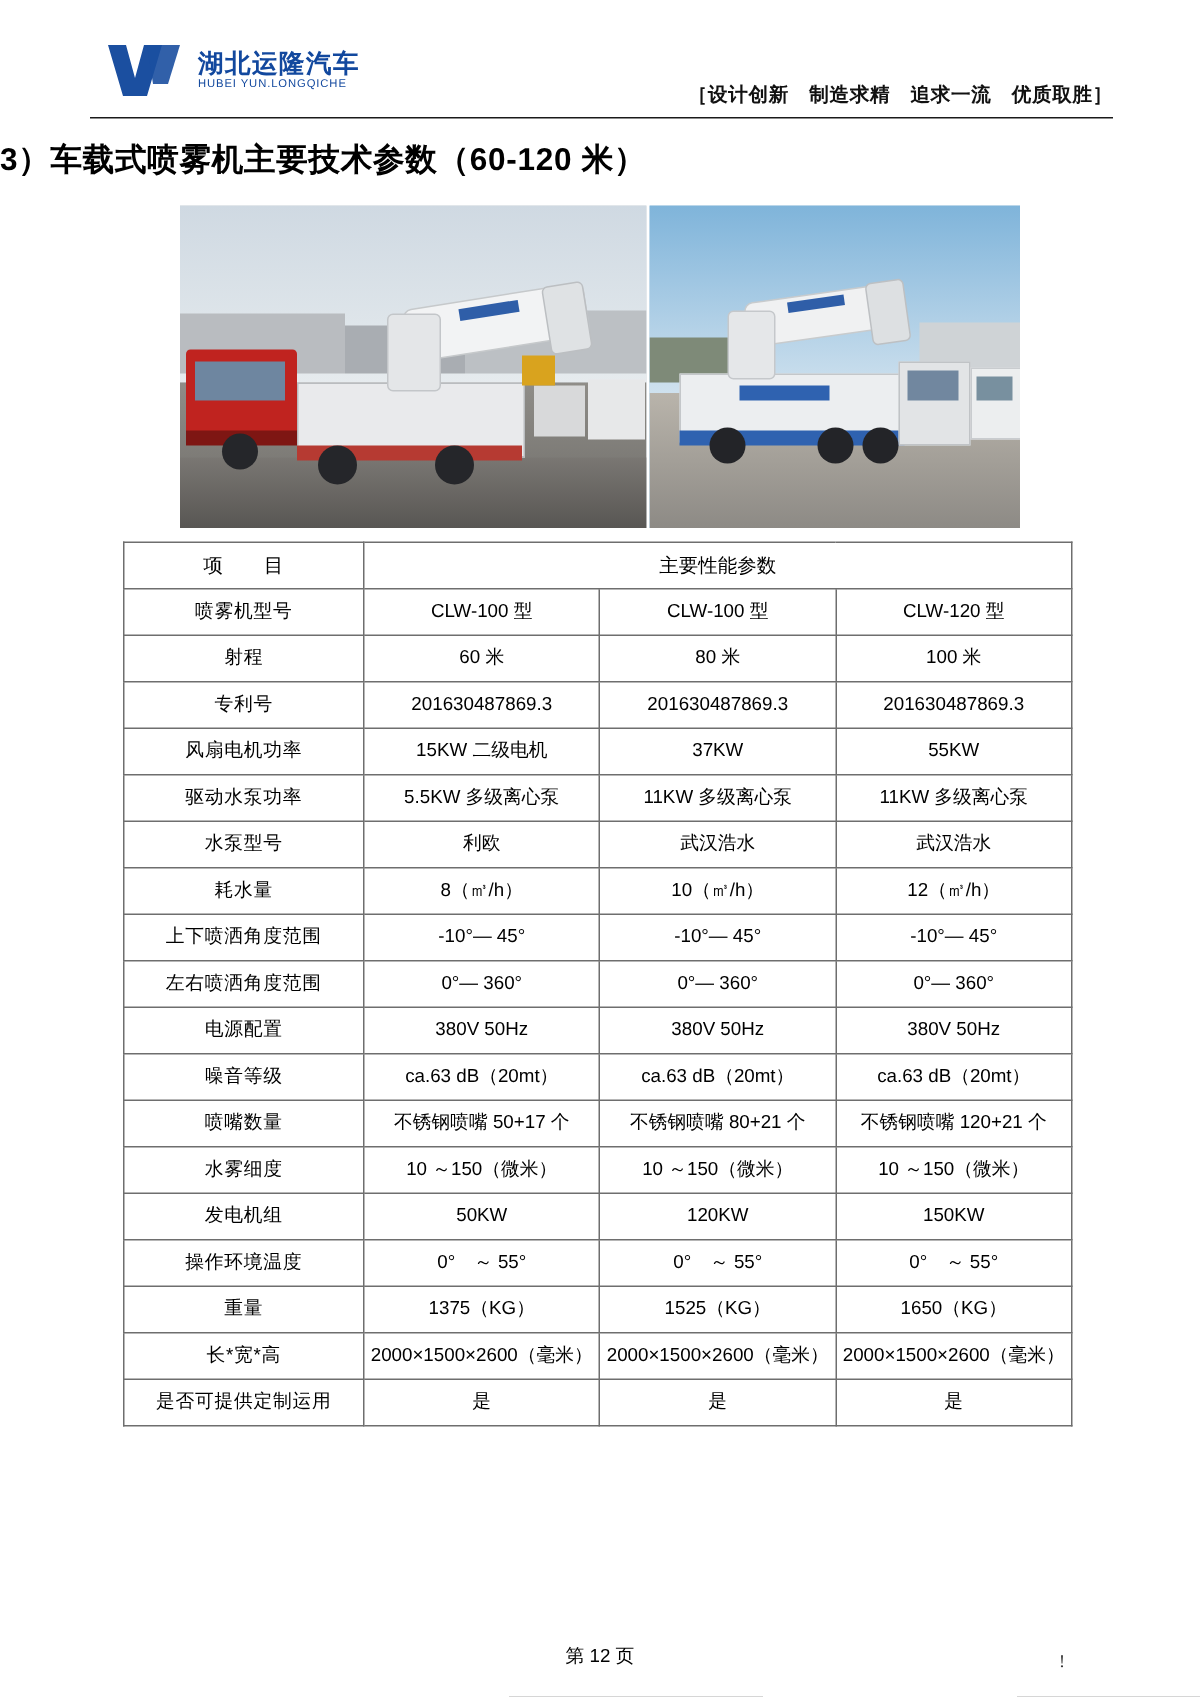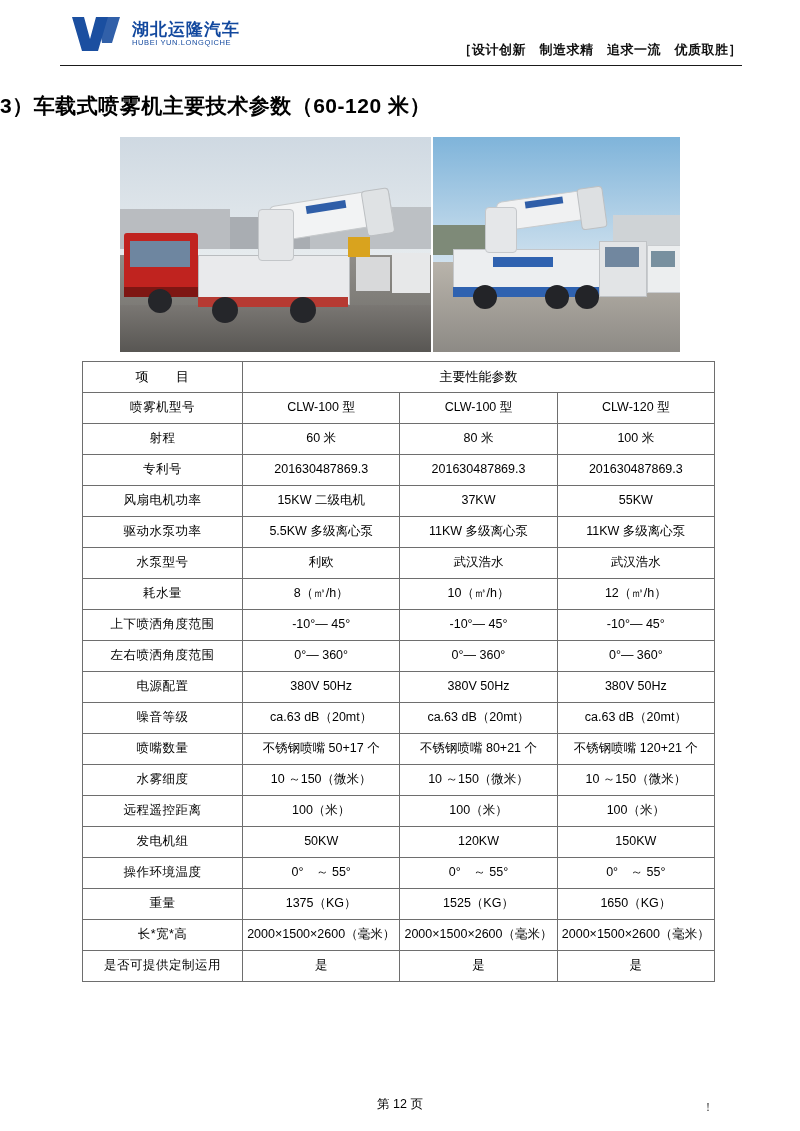--- a/index.html
+++ b/index.html
@@ -15,21 +15,21 @@
     margin: 0 auto;
     font-family: "Liberation Serif", serif;
     color: #000;
     box-sizing: border-box;
     overflow: hidden;
   }
 
   
   .header {
     position: absolute;
-    top: 13px;
+    top: 26px;
     left: 60px;
     right: 58px;
     height: 58px;
   }
   .logo-wrap {
     position: absolute;
     left: 8px;
     top: 0px;
     display: flex;
     align-items: center;
@@ -340,26 +340,20 @@
             <td>不锈钢喷嘴 80+21 个</td>
             <td>不锈钢喷嘴 120+21 个</td>
           </tr>
           <tr>
             <td class="label">水雾细度</td>
             <td>10 ～150（微米）</td>
             <td>10 ～150（微米）</td>
             <td>10 ～150（微米）</td>
           </tr>
           <tr>
-            <td class="label">远程遥控距离</td>
-            <td>100（米）</td>
-            <td>100（米）</td>
-            <td>100（米）</td>
-          </tr>
-          <tr>
             <td class="label">发电机组</td>
             <td>50KW</td>
             <td>120KW</td>
             <td>150KW</td>
           </tr>
           <tr>
             <td class="label">操作环境温度</td>
             <td>0°　～ 55°</td>
             <td>0°　～ 55°</td>
             <td>0°　～ 55°</td>

